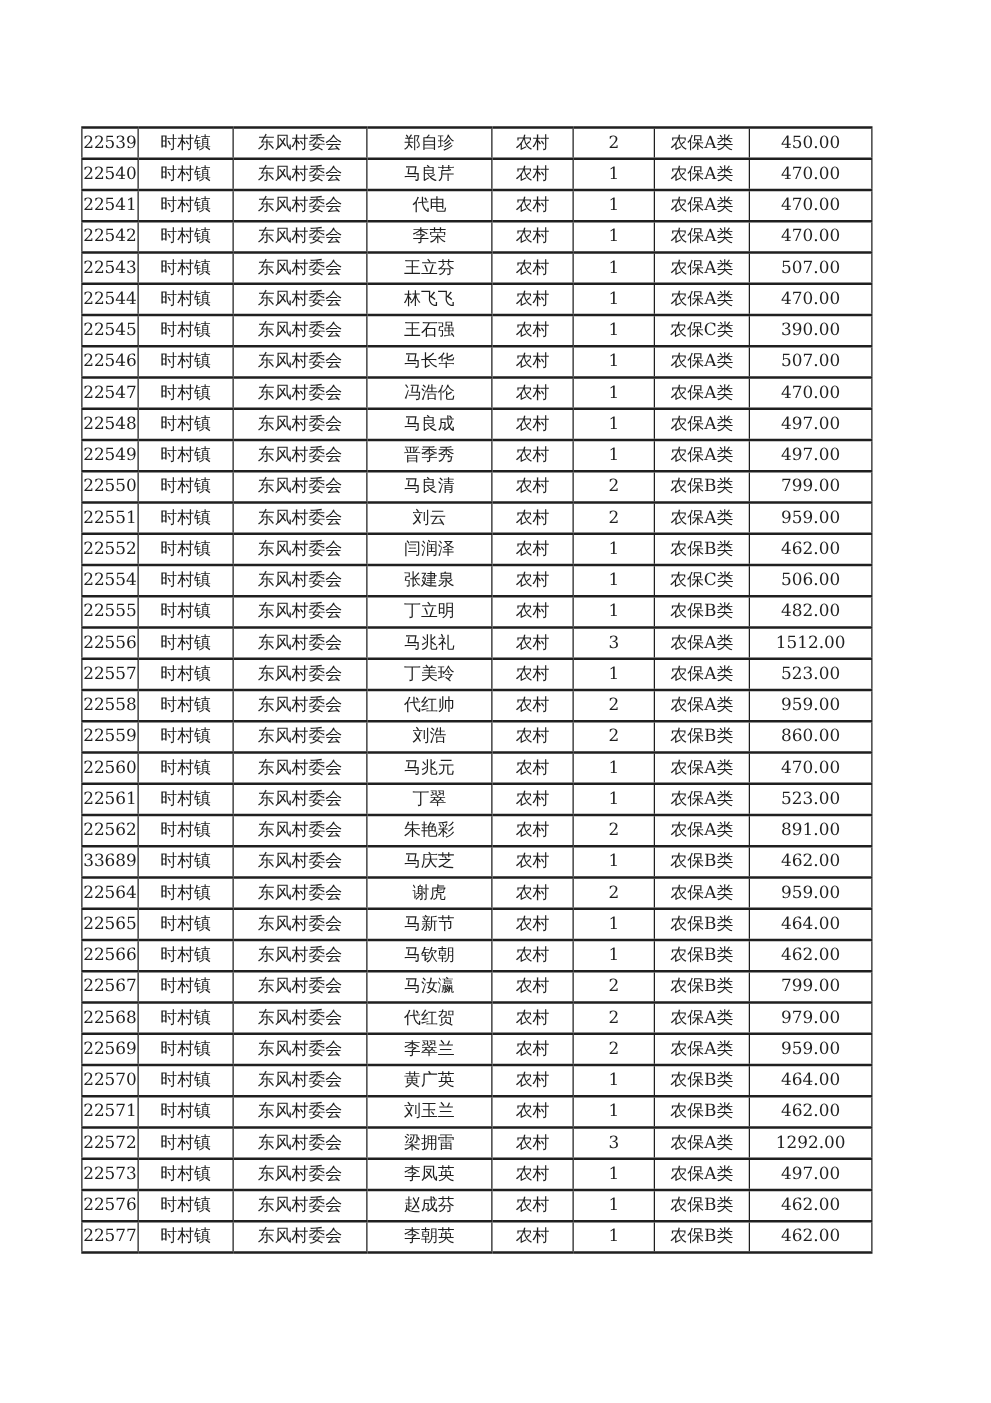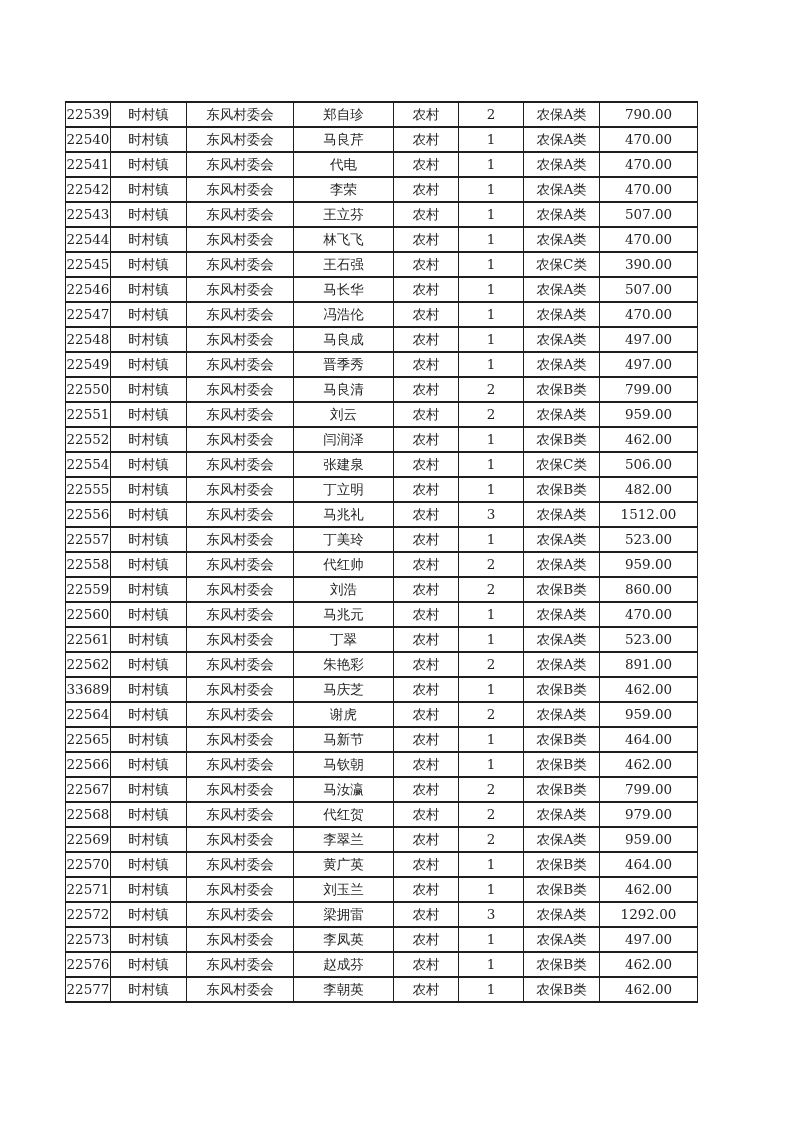--- a/index.html
+++ b/index.html
@@ -65,21 +65,21 @@
     </colgroup>
     <tbody id="table-body">
         <tr>
           <td>22539</td>
           <td>时村镇</td>
           <td>东风村委会</td>
           <td>郑自珍</td>
           <td>农村</td>
           <td>2</td>
           <td>农保A类</td>
-          <td>790.00</td>
+          <td>450.00</td>
         </tr>
         <tr>
           <td>22540</td>
           <td>时村镇</td>
           <td>东风村委会</td>
           <td>马良芹</td>
           <td>农村</td>
           <td>1</td>
           <td>农保A类</td>
           <td>470.00</td>

